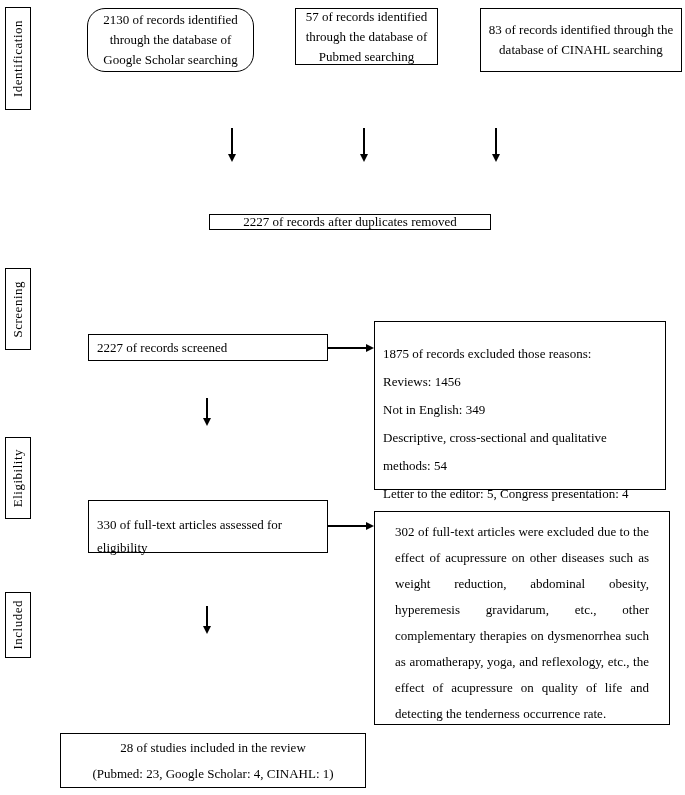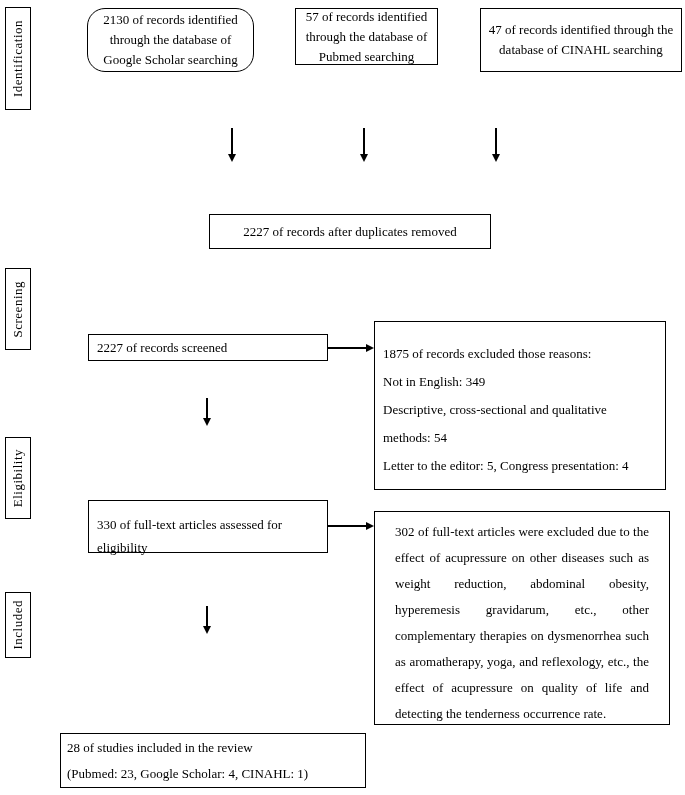--- a/index.html
+++ b/index.html
@@ -68,21 +68,21 @@
     border-top: 4px solid transparent;
     border-bottom: 4px solid transparent;
     border-left: 8px solid #000;
   }
   .reasons { line-height: 28px; padding: 18px 8px; }
   .justified {
     text-align: justify;
     line-height: 26px;
     padding: 7px 20px;
   }
-  .included-box { display: flex; flex-direction: column; justify-content: center; line-height: 26px; padding: 2px 6px; }
+  .included-box { display: flex; flex-direction: column; justify-content: center; text-align: center; line-height: 26px; padding: 2px 6px; }
 </style>
 </head>
 <body>
 
 <div class="canvas">
 
   <div class="stage" style="left:5px; top:7px; width:26px; height:103px;">
     <span>Identification</span>
   </div>
   <div class="stage" style="left:5px; top:268px; width:26px; height:82px;">
@@ -95,51 +95,52 @@
     <span>Included</span>
   </div>
 
   <div class="box center" style="left:87px; top:8px; width:167px; height:64px;border-radius:18px;">
     <span>2130 of records identified through the database of Google Scholar searching</span>
   </div>
   <div class="box center" style="left:295px; top:8px; width:143px; height:57px;">
     <span>57 of records identified through the database of Pubmed searching</span>
   </div>
   <div class="box center" style="left:480px; top:8px; width:202px; height:64px;">
-    <span>47 of records identified through the database of CINAHL searching</span>
+    <span>83 of records identified through the database of CINAHL searching</span>
   </div>
 
   <div class="arrow-v" style="left:227px; top:128px; height:34px;">
     <div class="line"></div>
     <div class="head"></div>
   </div>
   <div class="arrow-v" style="left:359px; top:128px; height:34px;">
     <div class="line"></div>
     <div class="head"></div>
   </div>
   <div class="arrow-v" style="left:491px; top:128px; height:34px;">
     <div class="line"></div>
     <div class="head"></div>
   </div>
 
-  <div class="box center" style="left:209px; top:214px; width:282px; height:35px;">
+  <div class="box center" style="left:209px; top:214px; width:282px; height:16px;">
     <span>2227 of records after duplicates removed</span>
   </div>
 
   <div class="box left" style="left:88px; top:334px; width:240px; height:27px; line-height:19px;">
     <span>2227 of records screened</span>
   </div>
 
   <div class="arrow-h" style="left:328px; top:343px; width:46px;">
     <div class="line"></div>
     <div class="head"></div>
   </div>
 
   <div class="box reasons" style="left:374px; top:321px; width:292px; height:169px;">
     <div>1875 of records excluded those reasons:</div>
+    <div>Reviews: 1456</div>
     <div>Not in English: 349</div>
     <div>Descriptive, cross-sectional and qualitative methods: 54</div>
     <div>Letter to the editor: 5, Congress presentation: 4</div>
   </div>
 
   <div class="arrow-v" style="left:202px; top:398px; height:28px;">
     <div class="line"></div>
     <div class="head"></div>
   </div>
 

